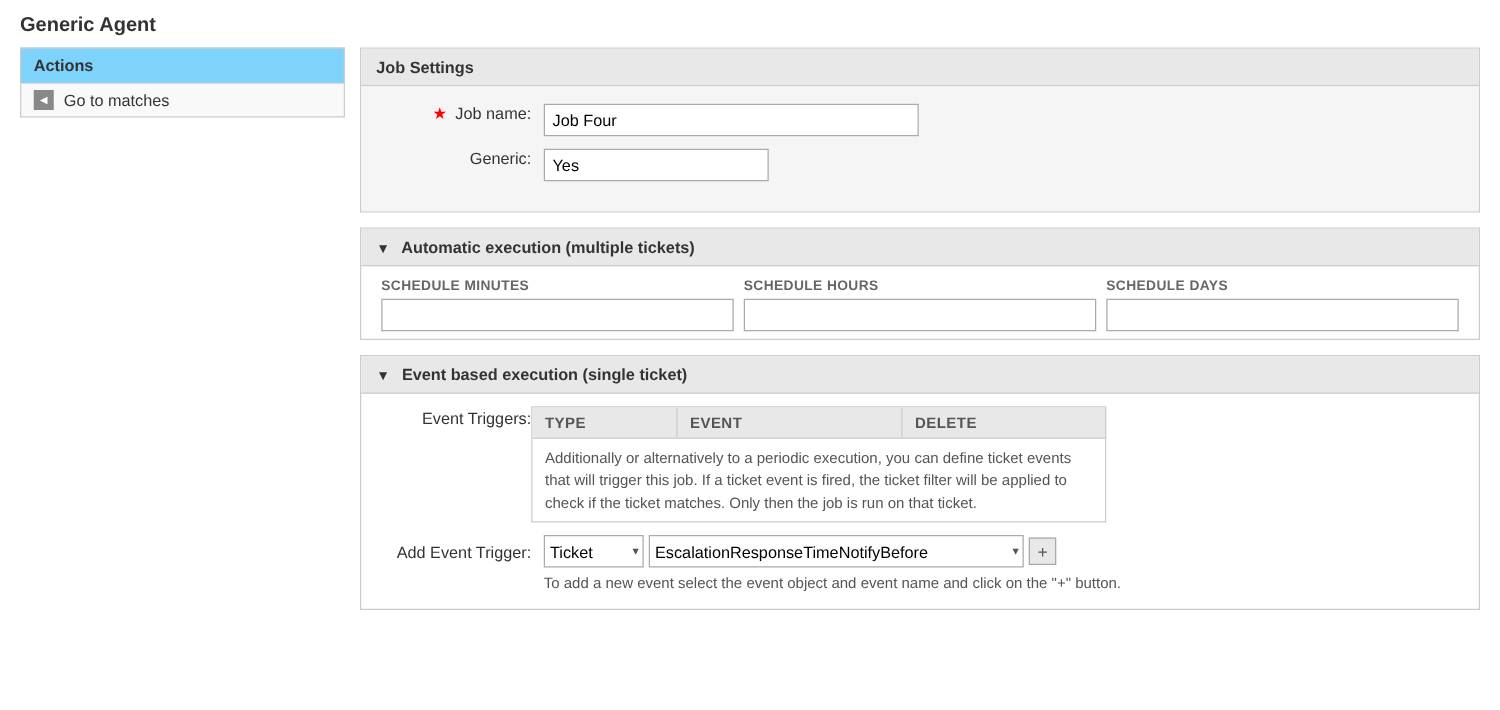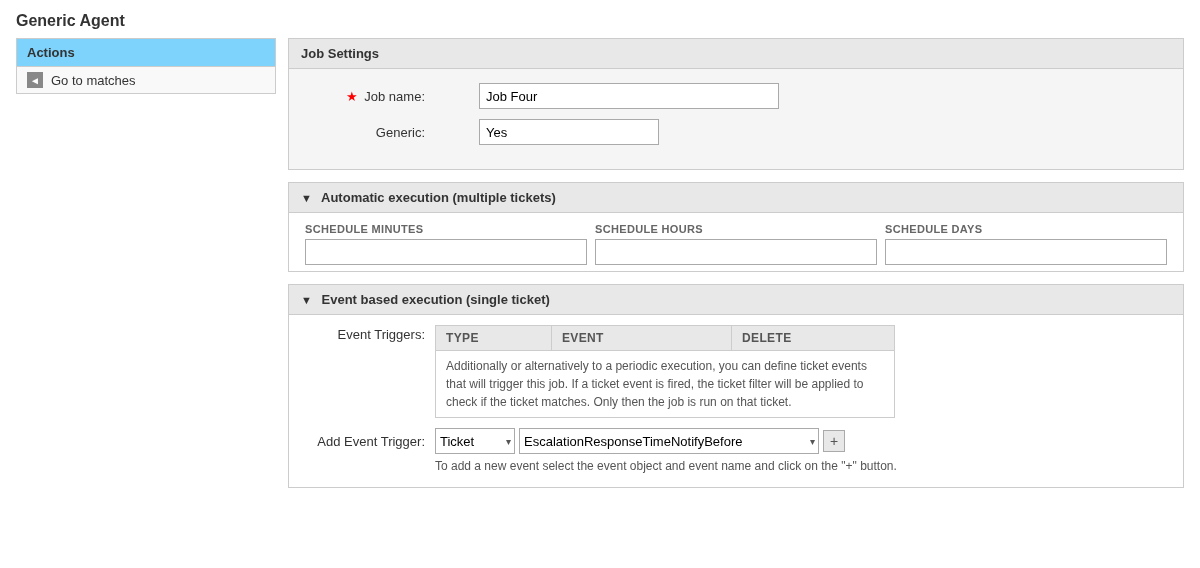--- a/index.html
+++ b/index.html
@@ -69,23 +69,22 @@
       color: #333;
       margin-right: 6px;
       font-size: 11px;
     }
     .section-body {
       padding: 14px 16px;
       background: #f5f5f5;
     }
     .form-row {
       display: flex;
-      align-items: center;
+      align-items: flex-start;
       margin-bottom: 10px;
-      gap: 44px;
     }
     .form-label {
       text-align: right;
       width: 120px;
       margin-right: 10px;
       flex-shrink: 0;
       color: #333;
     }
     .required-star {
       color: red;
@@ -134,21 +133,20 @@
     .event-body {
       padding: 10px 16px 14px 16px;
     }
     .event-triggers-row {
       display: flex;
       margin-bottom: 10px;
     }
     .event-triggers-label {
       width: 120px;
       text-align: right;
-      margin-right: 10px;
       flex-shrink: 0;
       padding-top: 2px;
     }
     .event-table {
       border: 1px solid #ccc;
       background: #fff;
       width: 460px;
     }
     .event-table-header {
       display: flex;

